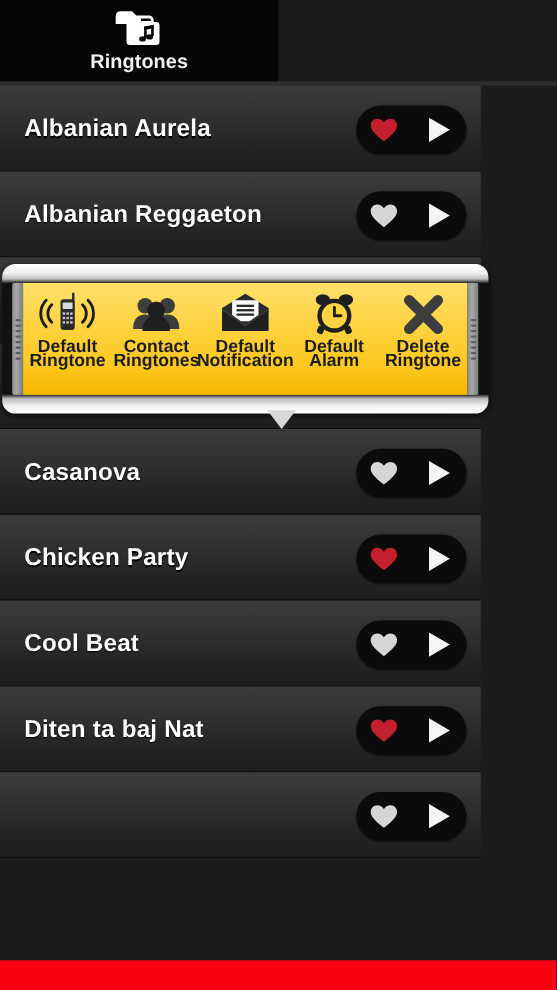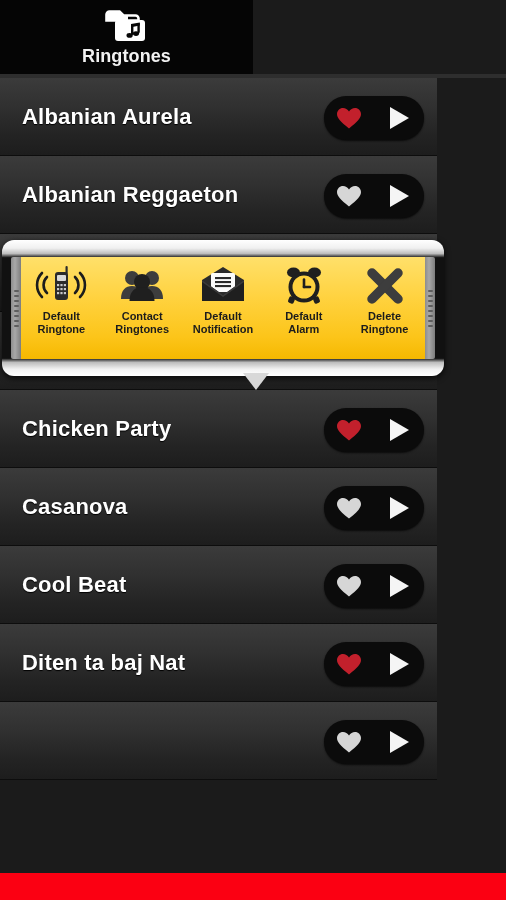--- a/index.html
+++ b/index.html
@@ -95,21 +95,21 @@
     background:linear-gradient(to bottom,#ffe06a 0%,#ffd23f 40%,#fcc51a 78%,#f6b800 100%);
     display:flex;align-items:flex-start;justify-content:space-around;
     padding-top:5px;box-sizing:border-box;
   }
   .opt{
     width:78px;display:flex;flex-direction:column;align-items:center;
     cursor:pointer;
   }
   .opt .oicon{height:46px;display:flex;align-items:center;justify-content:center;}
   .opt .olabel{
-    color:#1c1c1c;font-size:11px;font-weight:bold;line-height:12.5px;
+    color:#1c1c1c;font-size:16px;font-weight:bold;line-height:12.5px;
     text-align:center;margin-top:2px;white-space:pre-line;
   }
   .popup-arrow{
     position:absolute;left:241px;top:133px;
     width:0;height:0;
     border-left:13px solid transparent;
     border-right:13px solid transparent;
     border-top:17px solid #d8d8d8;
   }
 
@@ -207,41 +207,41 @@
         </div>
         <div class="act">
           <svg class="play" width="24" height="26" viewBox="0 0 24 26">
             <path d="M3 2 L22 13 L3 24 Z" fill="#f5f5f5"></path>
           </svg>
         </div>
       </div>
     </div>
 
     <div class="row">
+      <div class="title">Casanova</div>
+      <div class="actions">
+        <div class="act">
+          <svg class="heart" width="26" height="24" viewBox="0 0 26 24">
+            <path d="M13 22.5 C4.6 15.9 1 12 1 8.1 C1 4.6 3.7 2 7 2 C9.4 2 11.6 3.3 13 5.4 C14.4 3.3 16.6 2 19 2 C22.3 2 25 4.6 25 8.1 C25 12 21.4 15.9 13 22.5 Z" fill="#d6d6d6"></path>
+          </svg>
+        </div>
+        <div class="act">
+          <svg class="play" width="24" height="26" viewBox="0 0 24 26">
+            <path d="M3 2 L22 13 L3 24 Z" fill="#f5f5f5"></path>
+          </svg>
+        </div>
+      </div>
+    </div>
+
+    <div class="row">
       <div class="title">Chicken Party</div>
       <div class="actions">
         <div class="act">
           <svg class="heart" width="26" height="24" viewBox="0 0 26 24">
             <path d="M13 22.5 C4.6 15.9 1 12 1 8.1 C1 4.6 3.7 2 7 2 C9.4 2 11.6 3.3 13 5.4 C14.4 3.3 16.6 2 19 2 C22.3 2 25 4.6 25 8.1 C25 12 21.4 15.9 13 22.5 Z" fill="#c2202c"></path>
-          </svg>
-        </div>
-        <div class="act">
-          <svg class="play" width="24" height="26" viewBox="0 0 24 26">
-            <path d="M3 2 L22 13 L3 24 Z" fill="#f5f5f5"></path>
-          </svg>
-        </div>
-      </div>
-    </div>
-
-    <div class="row">
-      <div class="title">Casanova</div>
-      <div class="actions">
-        <div class="act">
-          <svg class="heart" width="26" height="24" viewBox="0 0 26 24">
-            <path d="M13 22.5 C4.6 15.9 1 12 1 8.1 C1 4.6 3.7 2 7 2 C9.4 2 11.6 3.3 13 5.4 C14.4 3.3 16.6 2 19 2 C22.3 2 25 4.6 25 8.1 C25 12 21.4 15.9 13 22.5 Z" fill="#d6d6d6"></path>
           </svg>
         </div>
         <div class="act">
           <svg class="play" width="24" height="26" viewBox="0 0 24 26">
             <path d="M3 2 L22 13 L3 24 Z" fill="#f5f5f5"></path>
           </svg>
         </div>
       </div>
     </div>
 

